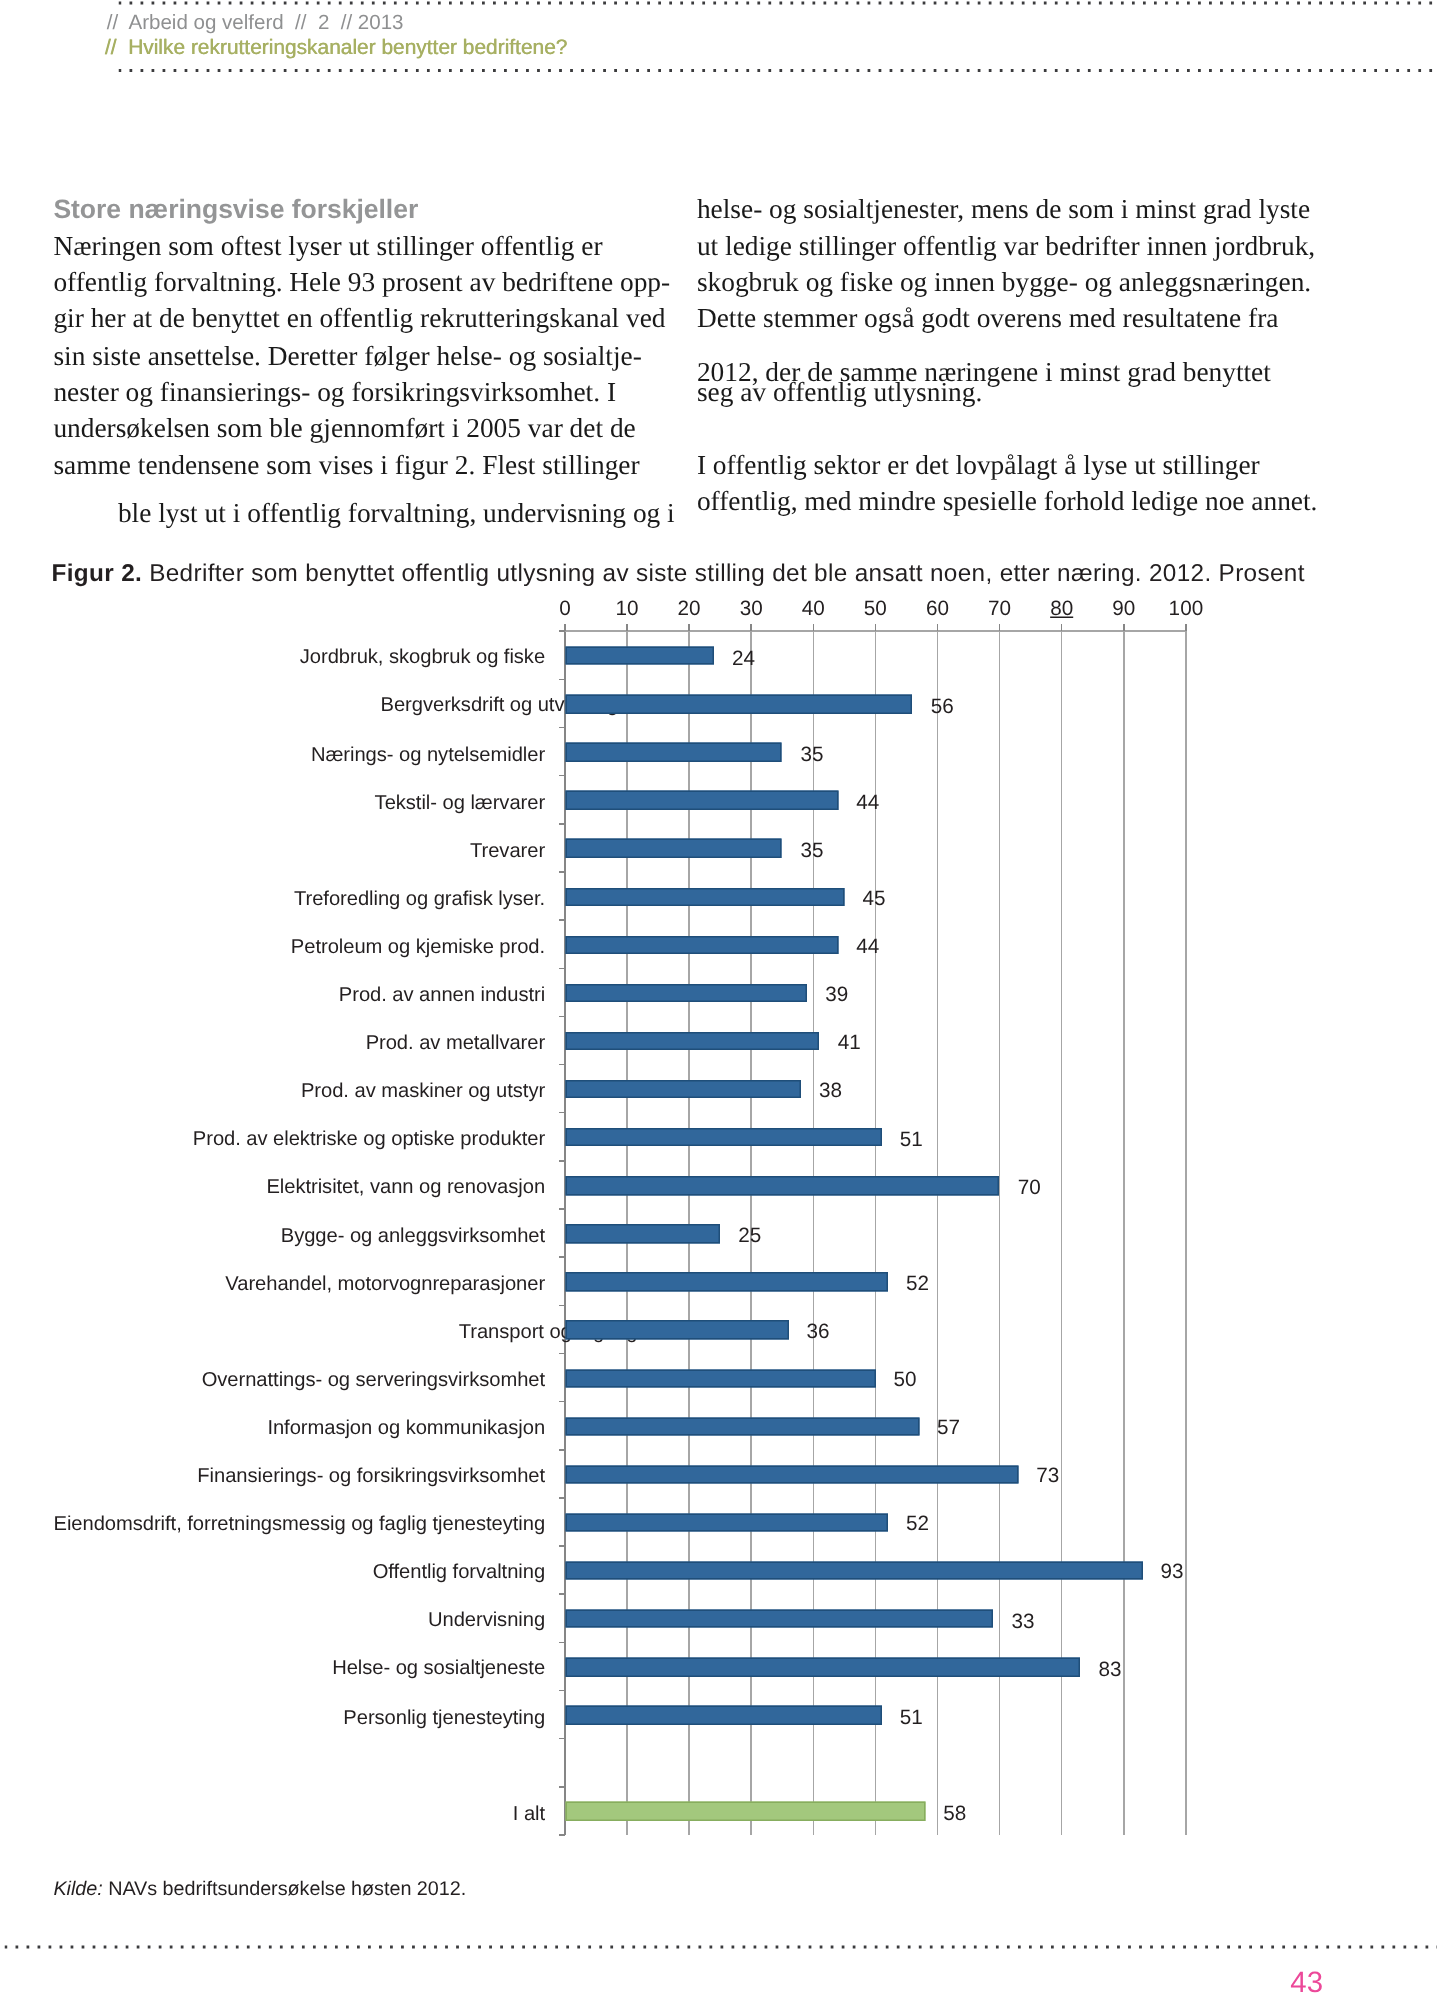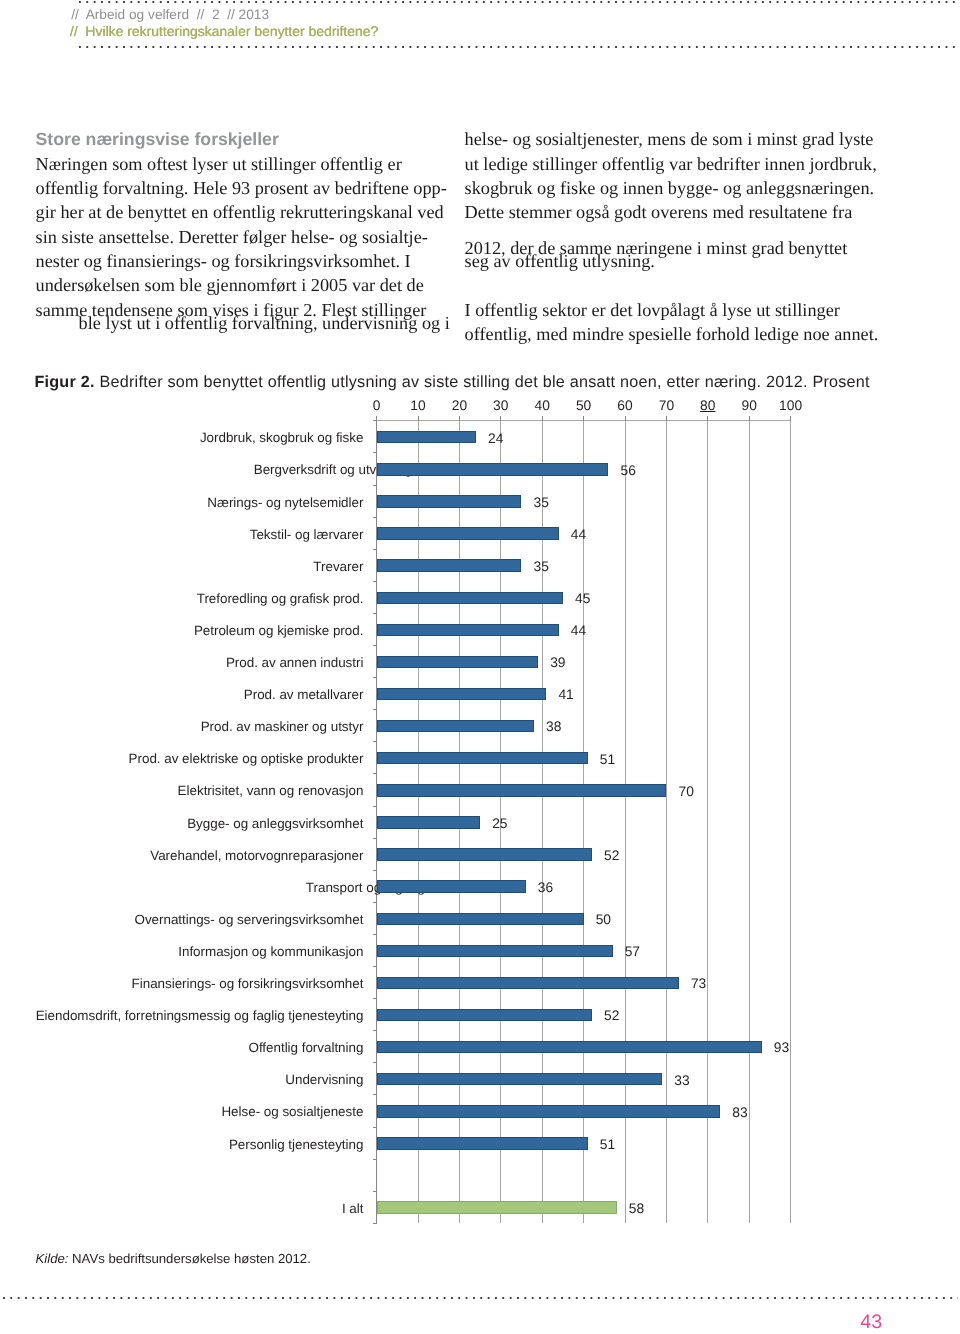--- a/index.html
+++ b/index.html
@@ -60,21 +60,21 @@
 
 <div class="col" id="col-left">
   <div class="secthead" style="top:128.8px">Store næringsvise forskjeller</div>
 <div class="bline" style="top: 151.7px;">Næringen som oftest lyser ut stillinger offentlig er</div>
     <div class="bline" style="top: 176.04px;">offentlig forvaltning. Hele 93 prosent av bedriftene opp-</div>
     <div class="bline" style="top: 200.38px;">gir her at de benyttet en offentlig rekrutteringskanal ved</div>
     <div class="bline" style="top: 224.72px;">sin siste ansettelse. Deretter følger helse- og sosialtje-</div>
     <div class="bline" style="top: 249.06px;">nester og finansierings- og forsikringsvirksomhet. I</div>
     <div class="bline" style="top: 273.4px;">undersøkelsen som ble gjennomført i 2005 var det de</div>
     <div class="bline" style="top: 297.74px;">samme tendensene som vises i figur 2. Flest stillinger</div>
-    <div class="bline" style="top: 311px; padding-left: 43px;">ble lyst ut i offentlig forvaltning, undervisning og i</div>
+    <div class="bline" style="top: 330px; padding-left: 43px;">ble lyst ut i offentlig forvaltning, undervisning og i</div>
   </div>
 
 <div class="col" id="col-right">
     <div class="bline" style="top: 127.3px;">helse- og sosialtjenester, mens de som i minst grad lyste</div>
     <div class="bline" style="top: 151.64px;">ut ledige stillinger offentlig var bedrifter innen jordbruk,</div>
     <div class="bline" style="top: 175.98px;">skogbruk og fiske og innen bygge- og anleggsnæringen.</div>
     <div class="bline" style="top: 200.32px;">Dette stemmer også godt overens med resultatene fra</div>
     <div class="bline" style="top: 236px;">2012, der de samme næringene i minst grad benyttet</div>
     <div class="bline" style="top: 249px;">seg av offentlig utlysning.</div>
     <div class="bline" style="top: 297.68px;">I offentlig sektor er det lovpålagt å lyse ut stillinger</div>
@@ -154,21 +154,21 @@
     <div class="val-label" style="left: 620.54px; top: 463.65px;">56</div>
     <div class="cat-label" style="left: 0px; width: 363.4px; top: 495.5px;">Nærings- og nytelsemidler</div>
     <div class="bar" style="left: 376.6px; top: 495.25px; width: 144.9px; background: rgb(49, 103, 155); border: 1px solid rgb(31, 78, 121);"></div>
     <div class="val-label" style="left: 533.6px; top: 495.75px;">35</div>
     <div class="cat-label" style="left: 0px; width: 363.4px; top: 527.6px;">Tekstil- og lærvarer</div>
     <div class="bar" style="left: 376.6px; top: 527.35px; width: 182.16px; background: rgb(49, 103, 155); border: 1px solid rgb(31, 78, 121);"></div>
     <div class="val-label" style="left: 570.86px; top: 527.85px;">44</div>
     <div class="cat-label" style="left: 0px; width: 363.4px; top: 559.7px;">Trevarer</div>
     <div class="bar" style="left: 376.6px; top: 559.45px; width: 144.9px; background: rgb(49, 103, 155); border: 1px solid rgb(31, 78, 121);"></div>
     <div class="val-label" style="left: 533.6px; top: 559.95px;">35</div>
-    <div class="cat-label" style="left: 0px; width: 363.4px; top: 591.8px;">Treforedling og grafisk prod.</div>
+    <div class="cat-label" style="left: 0px; width: 363.4px; top: 591.8px;">Treforedling og grafisk lyser.</div>
     <div class="bar" style="left: 376.6px; top: 591.55px; width: 186.3px; background: rgb(49, 103, 155); border: 1px solid rgb(31, 78, 121);"></div>
     <div class="val-label" style="left: 575px; top: 592.05px;">45</div>
     <div class="cat-label" style="left: 0px; width: 363.4px; top: 623.9px;">Petroleum og kjemiske prod.</div>
     <div class="bar" style="left: 376.6px; top: 623.65px; width: 182.16px; background: rgb(49, 103, 155); border: 1px solid rgb(31, 78, 121);"></div>
     <div class="val-label" style="left: 570.86px; top: 624.15px;">44</div>
     <div class="cat-label" style="left: 0px; width: 363.4px; top: 656px;">Prod. av annen industri</div>
     <div class="bar" style="left: 376.6px; top: 655.75px; width: 161.46px; background: rgb(49, 103, 155); border: 1px solid rgb(31, 78, 121);"></div>
     <div class="val-label" style="left: 550.16px; top: 656.25px;">39</div>
     <div class="cat-label" style="left: 0px; width: 363.4px; top: 688.1px;">Prod. av metallvarer</div>
     <div class="bar" style="left: 376.6px; top: 687.85px; width: 169.74px; background: rgb(49, 103, 155); border: 1px solid rgb(31, 78, 121);"></div>

